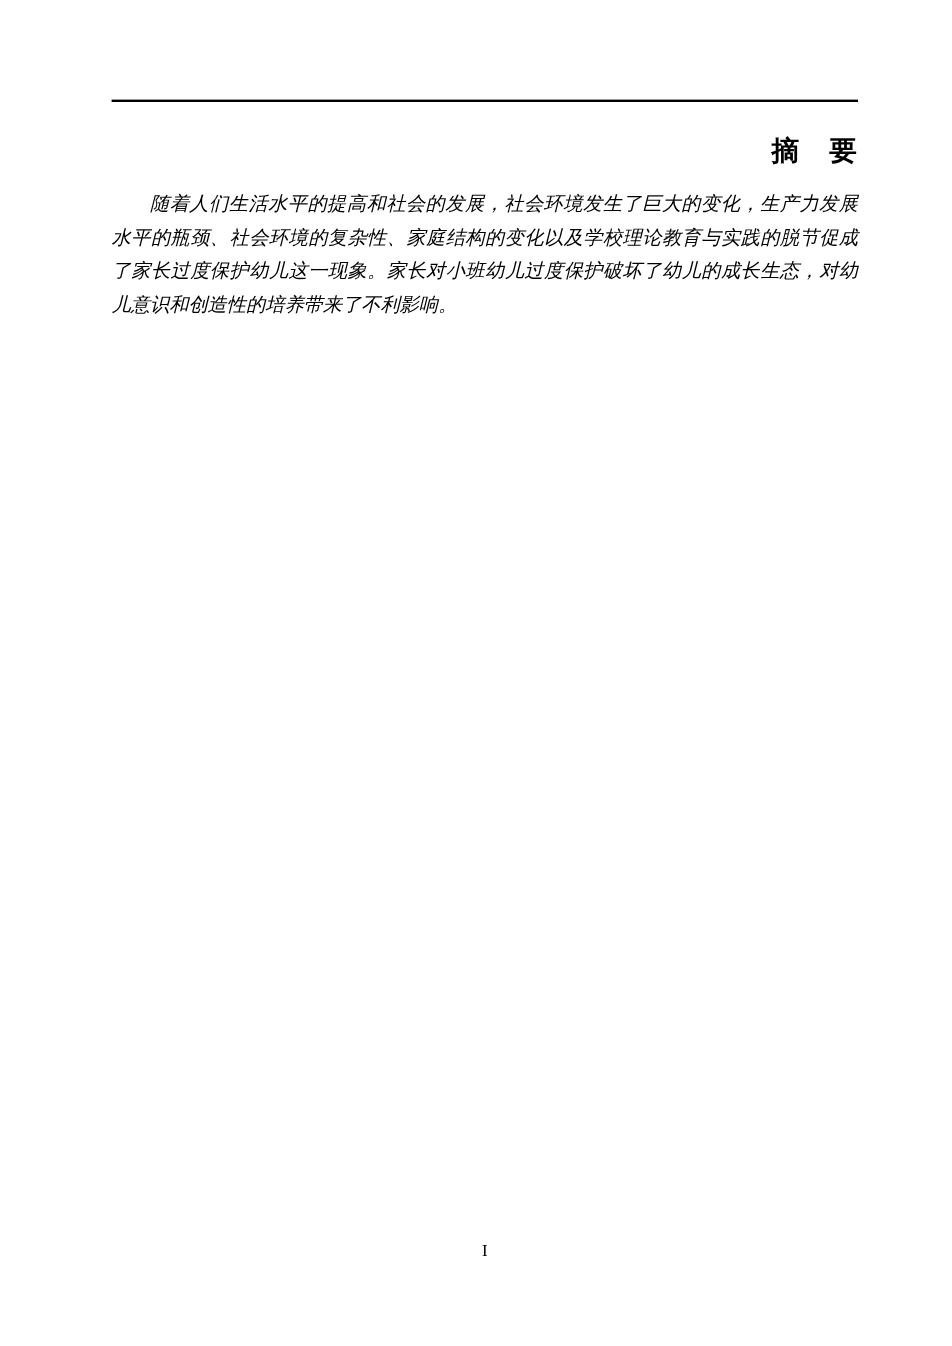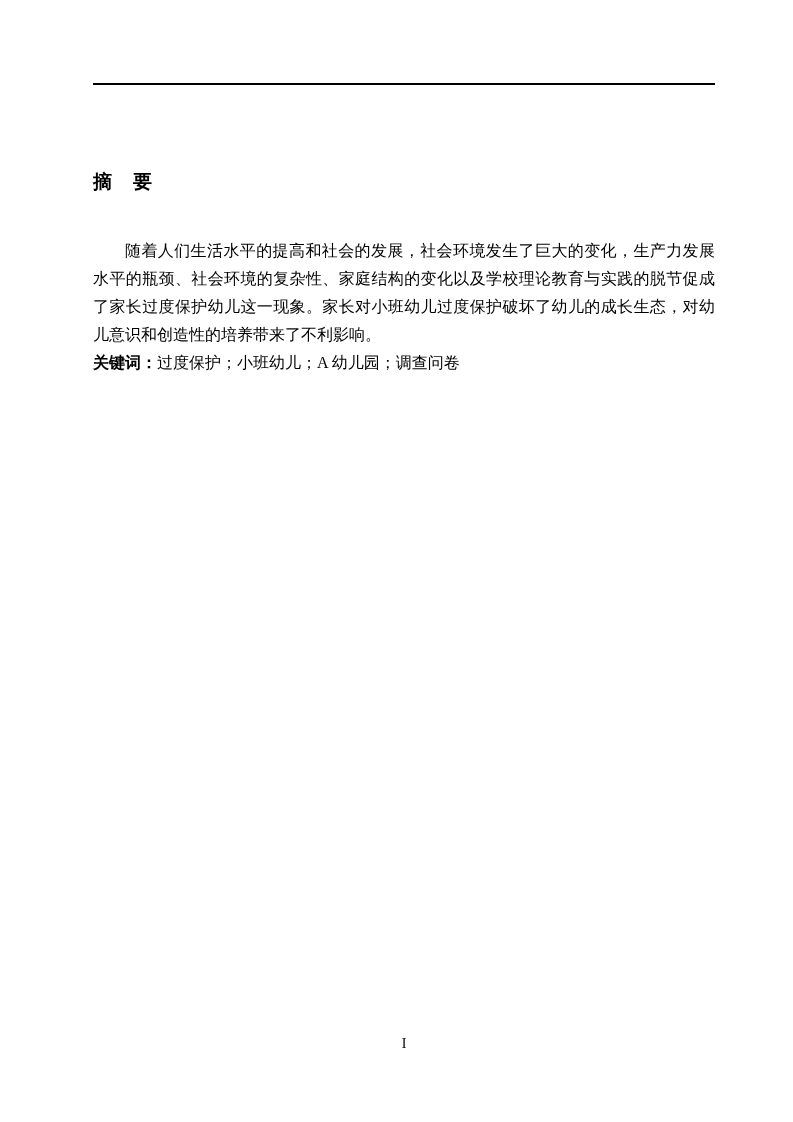--- a/index.html
+++ b/index.html
@@ -22,32 +22,33 @@
     top: 0;
   }
   .header-rule {
     margin-top: 83px;
     border: none;
     border-top: 2px solid #000000;
     width: 100%;
     height: 0;
   }
   .doc-title {
-    margin-top: 80px;
-    text-align: left;
-    font-size: 19px;
+    margin-top: 24px;
+    text-align: right;
+    font-size: 23px;
     font-weight: bold;
     line-height: 34px;
     letter-spacing: 1px;
   }
   .abstract-body {
-    margin-top: 38px;
+    margin-top: 14px;
     font-size: 16px;
     line-height: 28px;
     text-align: justify;
+    font-style: italic;
   }
   .abstract-body p {
     margin: 0;
     text-indent: 2em;
   }
   .keywords {
     font-size: 16px;
     line-height: 28px;
     margin: 0;
     text-align: justify;
@@ -67,16 +68,15 @@
 </style>
 </head>
 <body>
 
 <div class="content">
   <hr class="header-rule">
   <div class="doc-title">摘　要</div>
   <div class="abstract-body">
     <p>随着人们生活水平的提高和社会的发展，社会环境发生了巨大的变化，生产力发展水平的瓶颈、社会环境的复杂性、家庭结构的变化以及学校理论教育与实践的脱节促成了家长过度保护幼儿这一现象。家长对小班幼儿过度保护破坏了幼儿的成长生态，对幼儿意识和创造性的培养带来了不利影响。</p>
   </div>
-  <p class="keywords"><span class="kw-label">关键词：</span><span>过度保护；小班幼儿；A 幼儿园；调查问卷</span></p>
 </div>
 
 <div class="page-number">I</div>
 
 </body></html>

